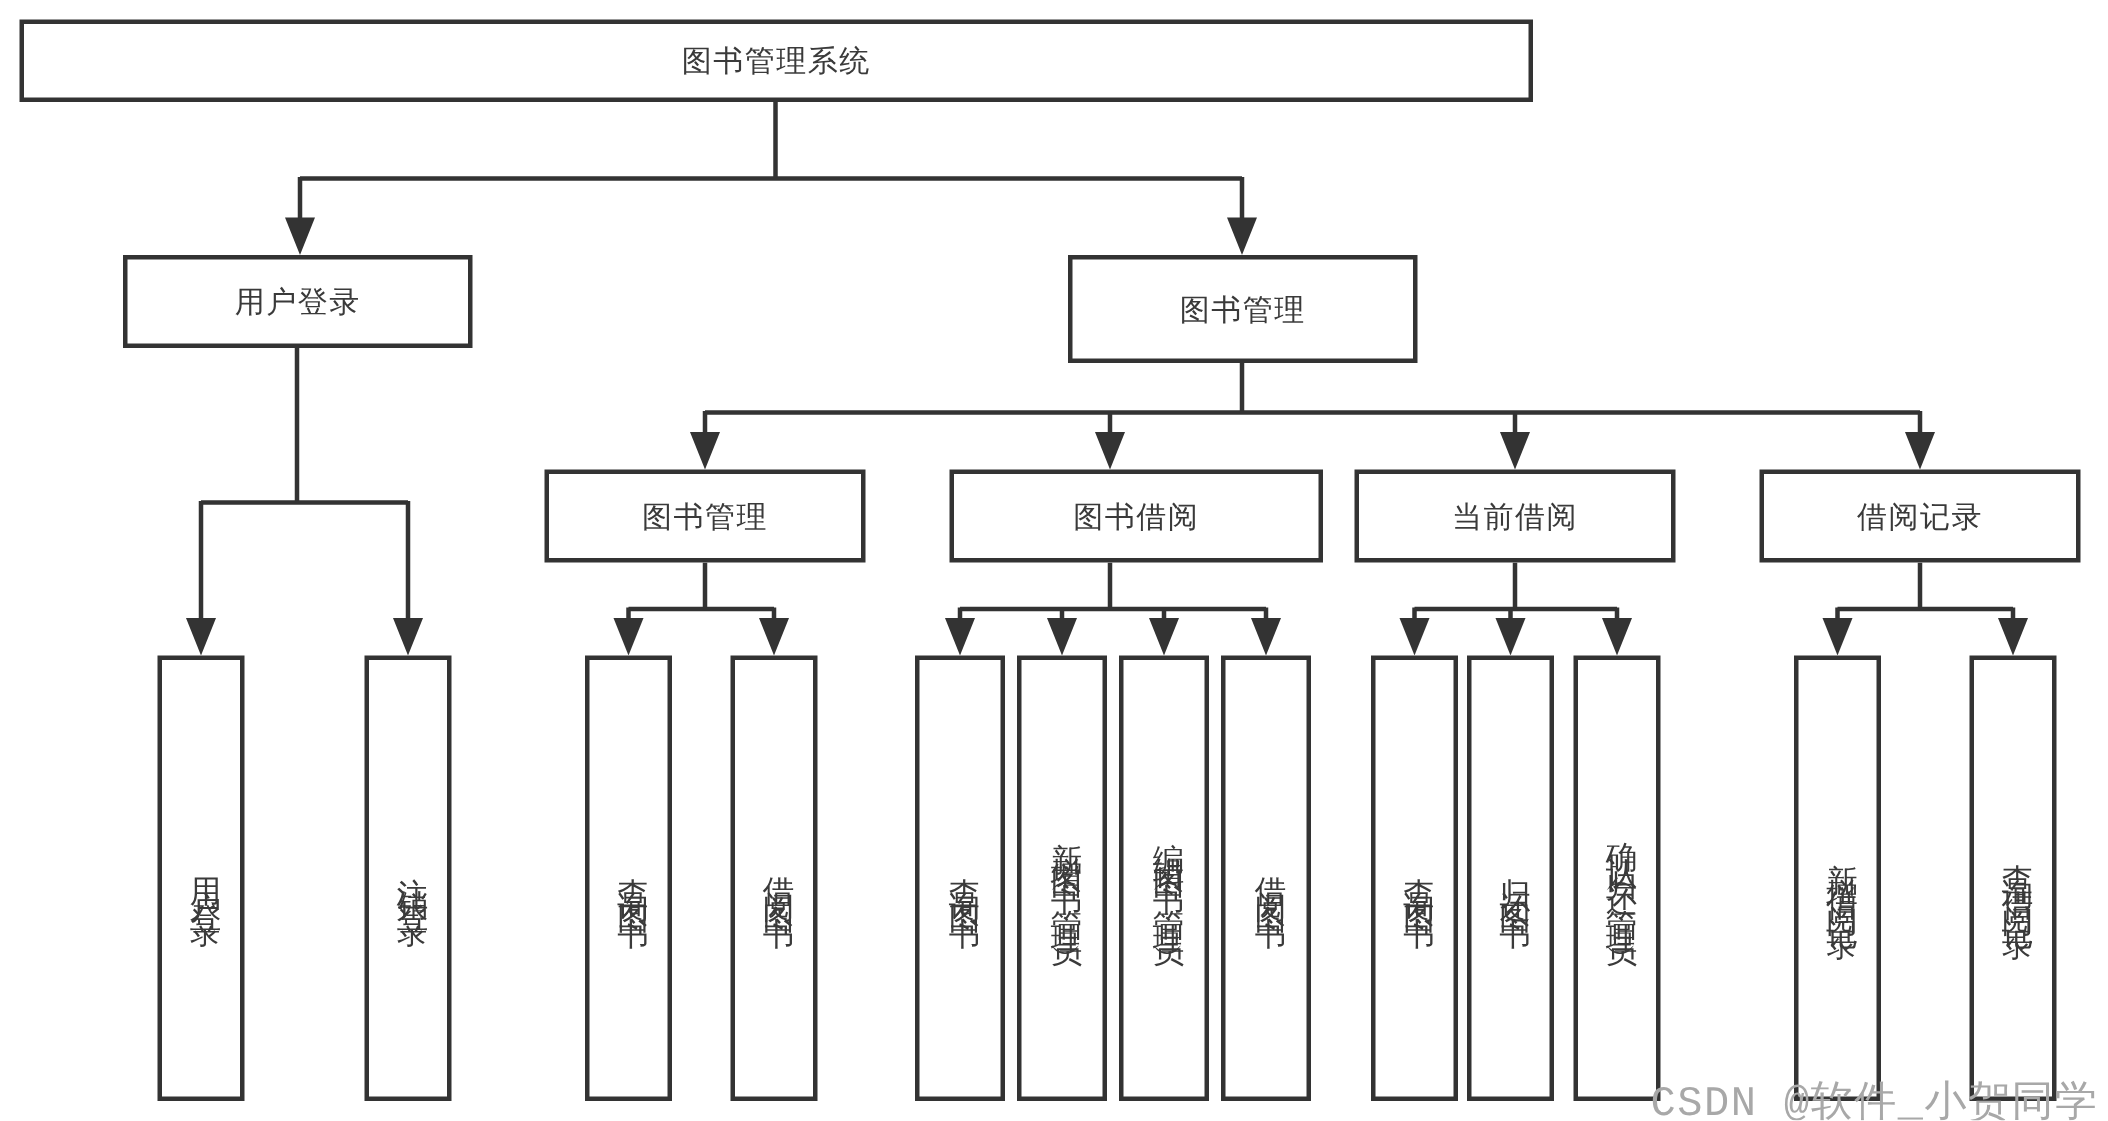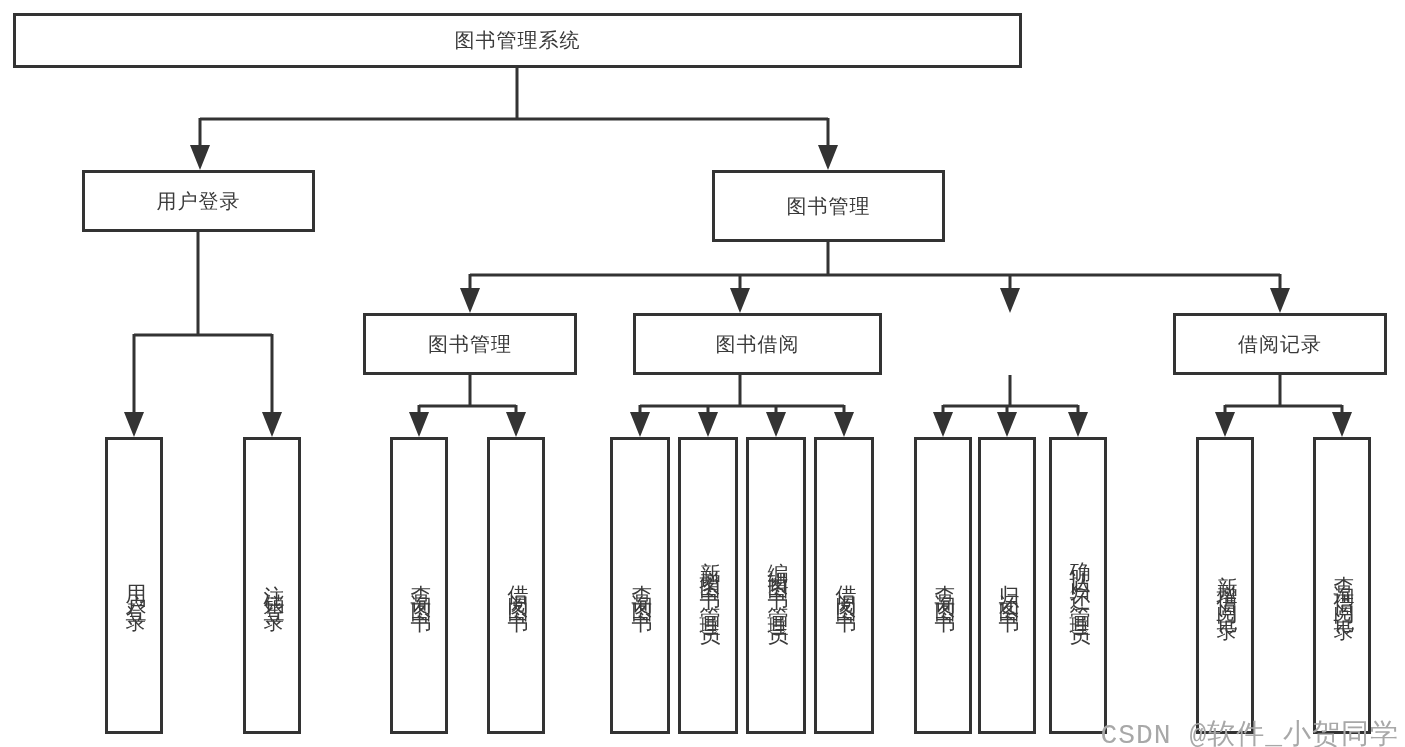--- a/index.html
+++ b/index.html
@@ -84,20 +84,23 @@
   <div class="node h-node" style="left:712px;top:170px;width:233px;height:72px">
     <span class="lbl">图书管理</span>
   </div>
 
   <div class="node h-node" style="left:363px;top:313px;width:214px;height:62px">
     <span class="lbl">图书管理</span>
   </div>
   <div class="node h-node" style="left:633px;top:313px;width:249px;height:62px">
     <span class="lbl">图书借阅</span>
   </div>
+  <div class="node h-node" style="left:903px;top:313px;width:214px;height:62px">
+    <span class="lbl">当前借阅</span>
+  </div>
   <div class="node h-node" style="left:1173px;top:313px;width:214px;height:62px">
     <span class="lbl">借阅记录</span>
   </div>
 
   <div class="node v-node" style="left:105px;top:437px;width:58px;height:297px">
     <span class="vlbl">用户登录</span>
   </div>
   <div class="node v-node" style="left:243px;top:437px;width:58px;height:297px">
     <span class="vlbl">注销登录</span>
   </div>

